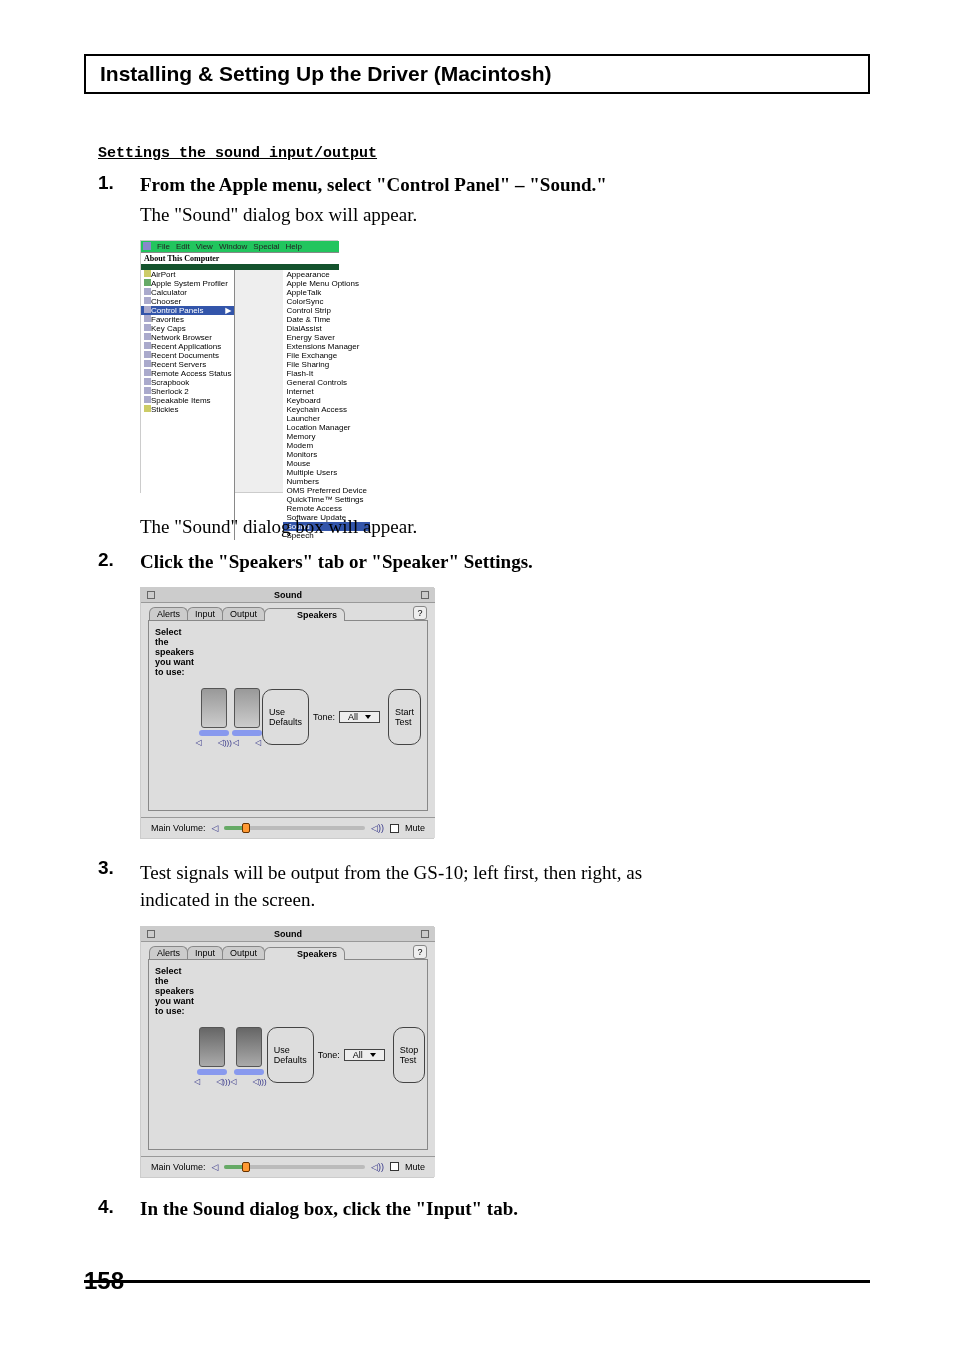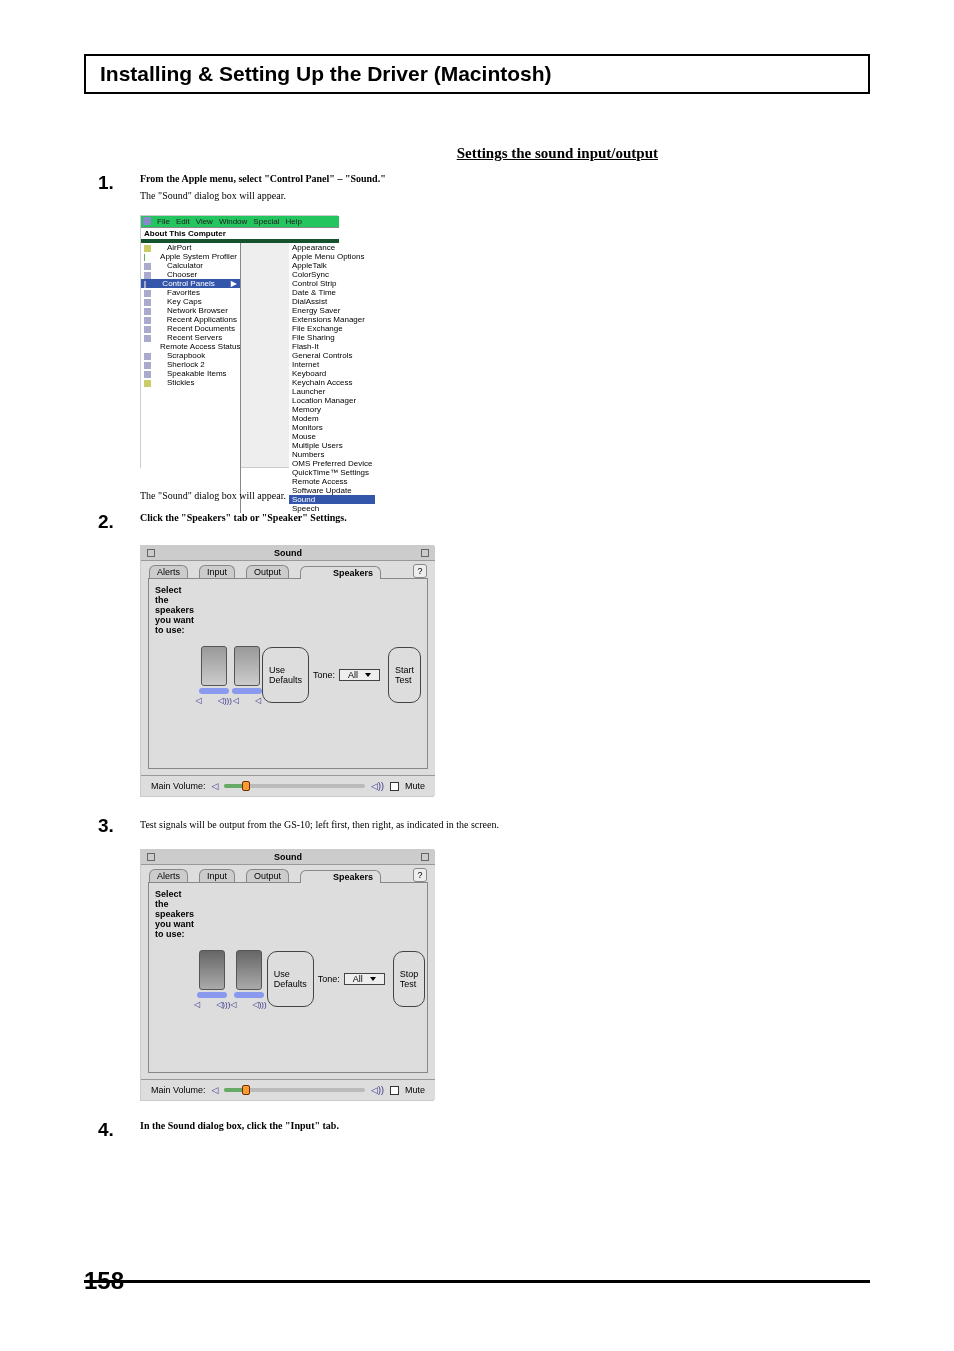--- a/index.html
+++ b/index.html
@@ -26,42 +26,41 @@
       font-weight: bold;
       font-size: 21px;
     }
     .content {
       position: absolute;
       top: 145px;
       left: 98px;
       width: 560px;
     }
     .subheading {
-      font-family: Liberation Serif, serif;
+      font-family: Liberation Mono, monospace;
       font-weight: bold;
       font-size: 15px;
       text-decoration: underline;
       margin-bottom: 10px;
-      text-align: right;
     }
     .step {
       display: flex;
       margin-bottom: 8px;
     }
     .step-num {
       font-family: "Helvetica Neue", Arial, sans-serif;
       font-weight: bold;
       font-size: 19px;
       width: 42px;
       flex-shrink: 0;
       text-align: left;
     }
     .step-body {
       flex: 1;
-      font-size: 10px;
+      font-size: 19px;
       line-height: 1.4;
     }
     .step-instruction {
       font-weight: bold;
     }
     .step-note {
       font-weight: normal;
       margin-top: 3px;
       font-family: "Book Antiqua","Palatino",serif;
     }
@@ -90,30 +89,30 @@
       background: #000;
     }
     
     .apple-menu { width:198px; font-family: Geneva, "Lucida Grande", sans-serif; font-size:8px; color:#000; }
     .menubar { background:#22c55e; display:flex; gap:6px; padding:1px 2px; border-bottom:1px solid #888;}
     .menubar span{color:#222;}
     .menubar .appleicon{width:8px;height:8px;background:#88c;display:inline-block;}
     .am-body{display:flex;}
     .am-left{width:100px;background:#fff;border-right:1px solid #888;}
     .am-right{width:98px;background:#fff;margin-left:48px;}
-    .am-title{background:#fff;padding:1px 3px;border-bottom:4px solid #14532d;font-weight:bold;}
-    .am-item{padding:0px 3px;white-space:nowrap;overflow:hidden;display:flex;align-items:flex-end;gap:16px;}
+    .am-title{background:#fff;padding:1px 3px;border-bottom:6px solid #14532d;font-weight:bold;font-family:Liberation Serif, serif;}
+    .am-item{padding:0px 3px;white-space:nowrap;overflow:hidden;display:flex;align-items:flex-start;gap:0;}
     .am-item.hl{background:#3355aa;color:#fff;}
     .mini-icon{width:7px;height:7px;background:#aac;display:inline-block;}
     .mini-icon.y{background:#cc6;} .mini-icon.g{background:#6a6;}
     
     .sound-dlg{width:294px;font-family: Geneva, "Lucida Grande", sans-serif; font-size:9px;color:#000;background:#ddd;display:flex;flex-direction:column;}
     .sd-title{background:#ccc;padding:2px;text-align:center;font-weight:bold;border-bottom:1px solid #999;display:flex;align-items:center;}
     .sd-title .sq{width:8px;height:8px;border:1px solid #666;margin:0 4px;display:inline-block;}
-    .sd-tabs{display:flex;padding:3px 8px 0;gap:12px;align-items:flex-end;}
+    .sd-tabs{display:flex;padding:3px 8px 0;gap:0;align-items:flex-end;}
     .sd-tab{border:1px solid #888;border-bottom:none;border-radius:6px 6px 0 0;padding:1px 7px;background:#ccc;margin-right:-1px;}
     .sd-tab.active{background:#ddd;font-weight:bold;position:relative;top:1px;padding-left:32px;}
     .sd-help{margin-left:auto;border:1px solid #888;width:14px;height:14px;text-align:center;line-height:12px;border-radius:3px;background:#eee;}
     .sd-inner{border:1px solid #888;margin:0 7px 6px;padding:6px;background:#ddd;flex:1;display:flex;flex-direction:row;}
     .sd-label{font-weight:bold;margin-bottom:4px;}
     .sd-speakers{flex:1;display:flex;justify-content:space-around;align-items:center;padding:8px 0 4px;}
     .spk{display:flex;flex-direction:column;align-items:center;}
     .spk-box{width:26px;height:40px;background:linear-gradient(#999,#ccc);border:1px solid #555;border-radius:3px;position:relative;}
     .spk-base{width:30px;height:6px;background:#89e;border-radius:3px;margin-top:2px;}
     .spk-icons{display:flex;gap:16px;margin-top:2px;color:#338;font-size:8px;}

